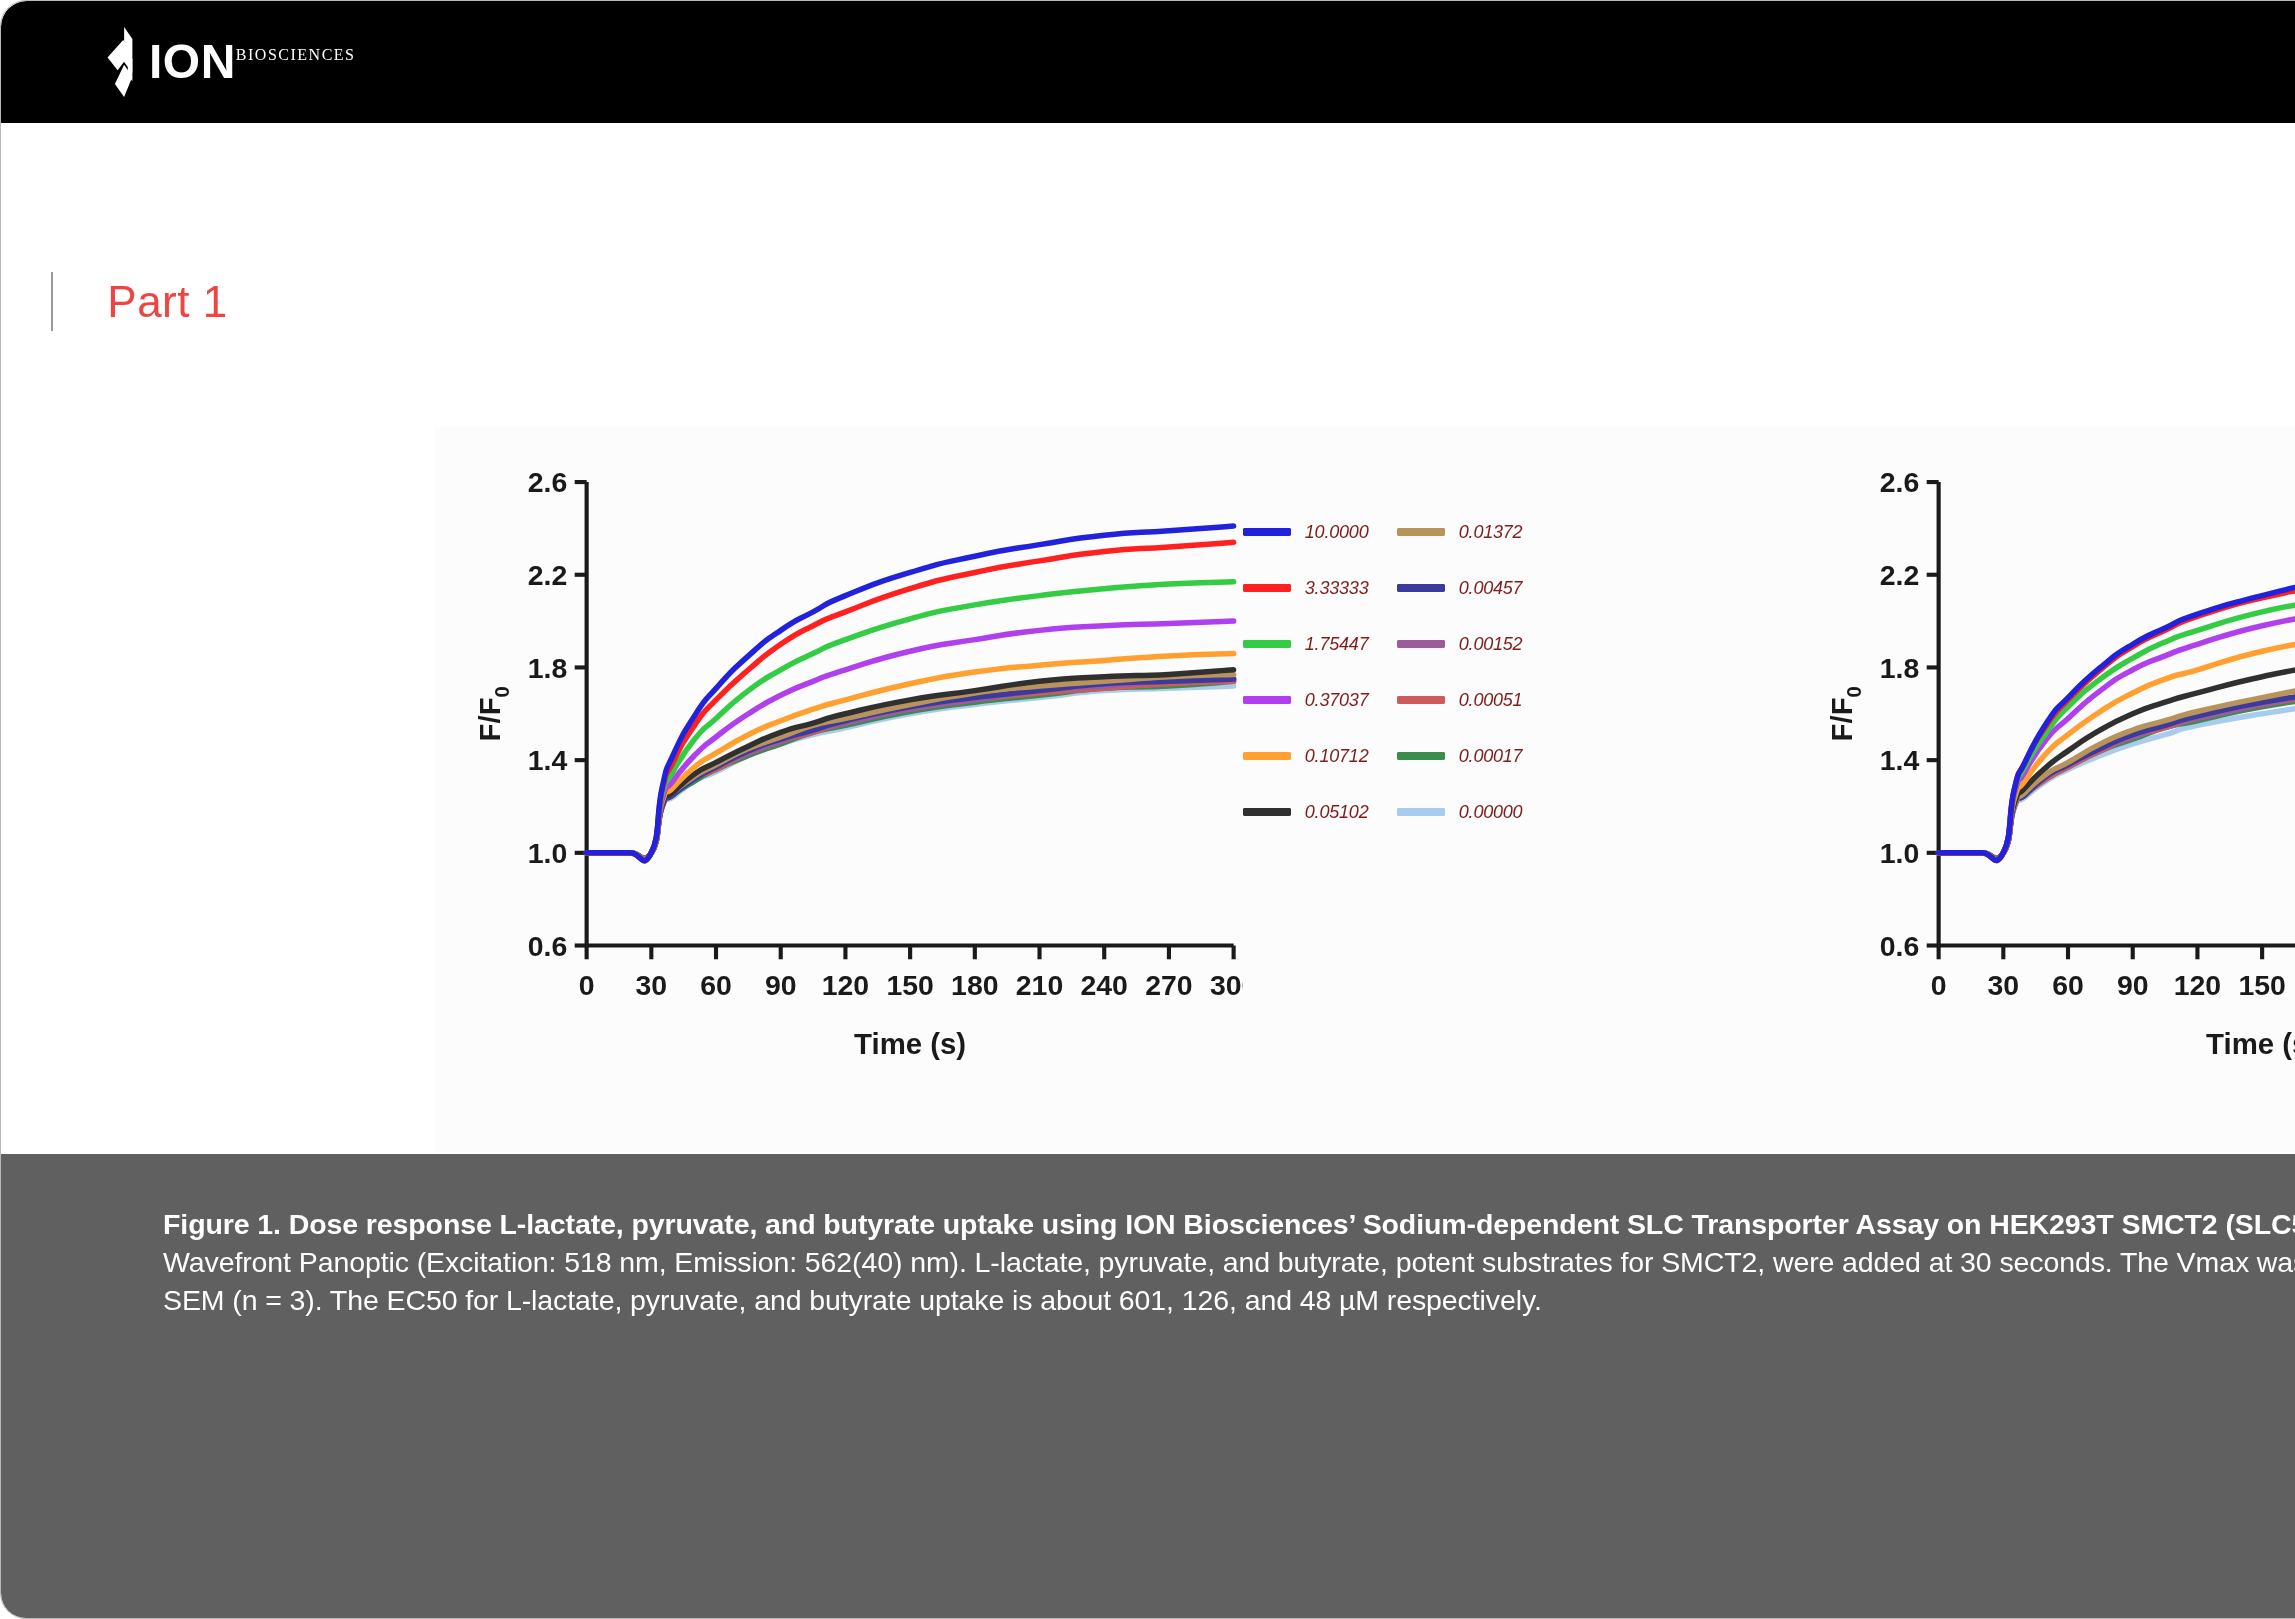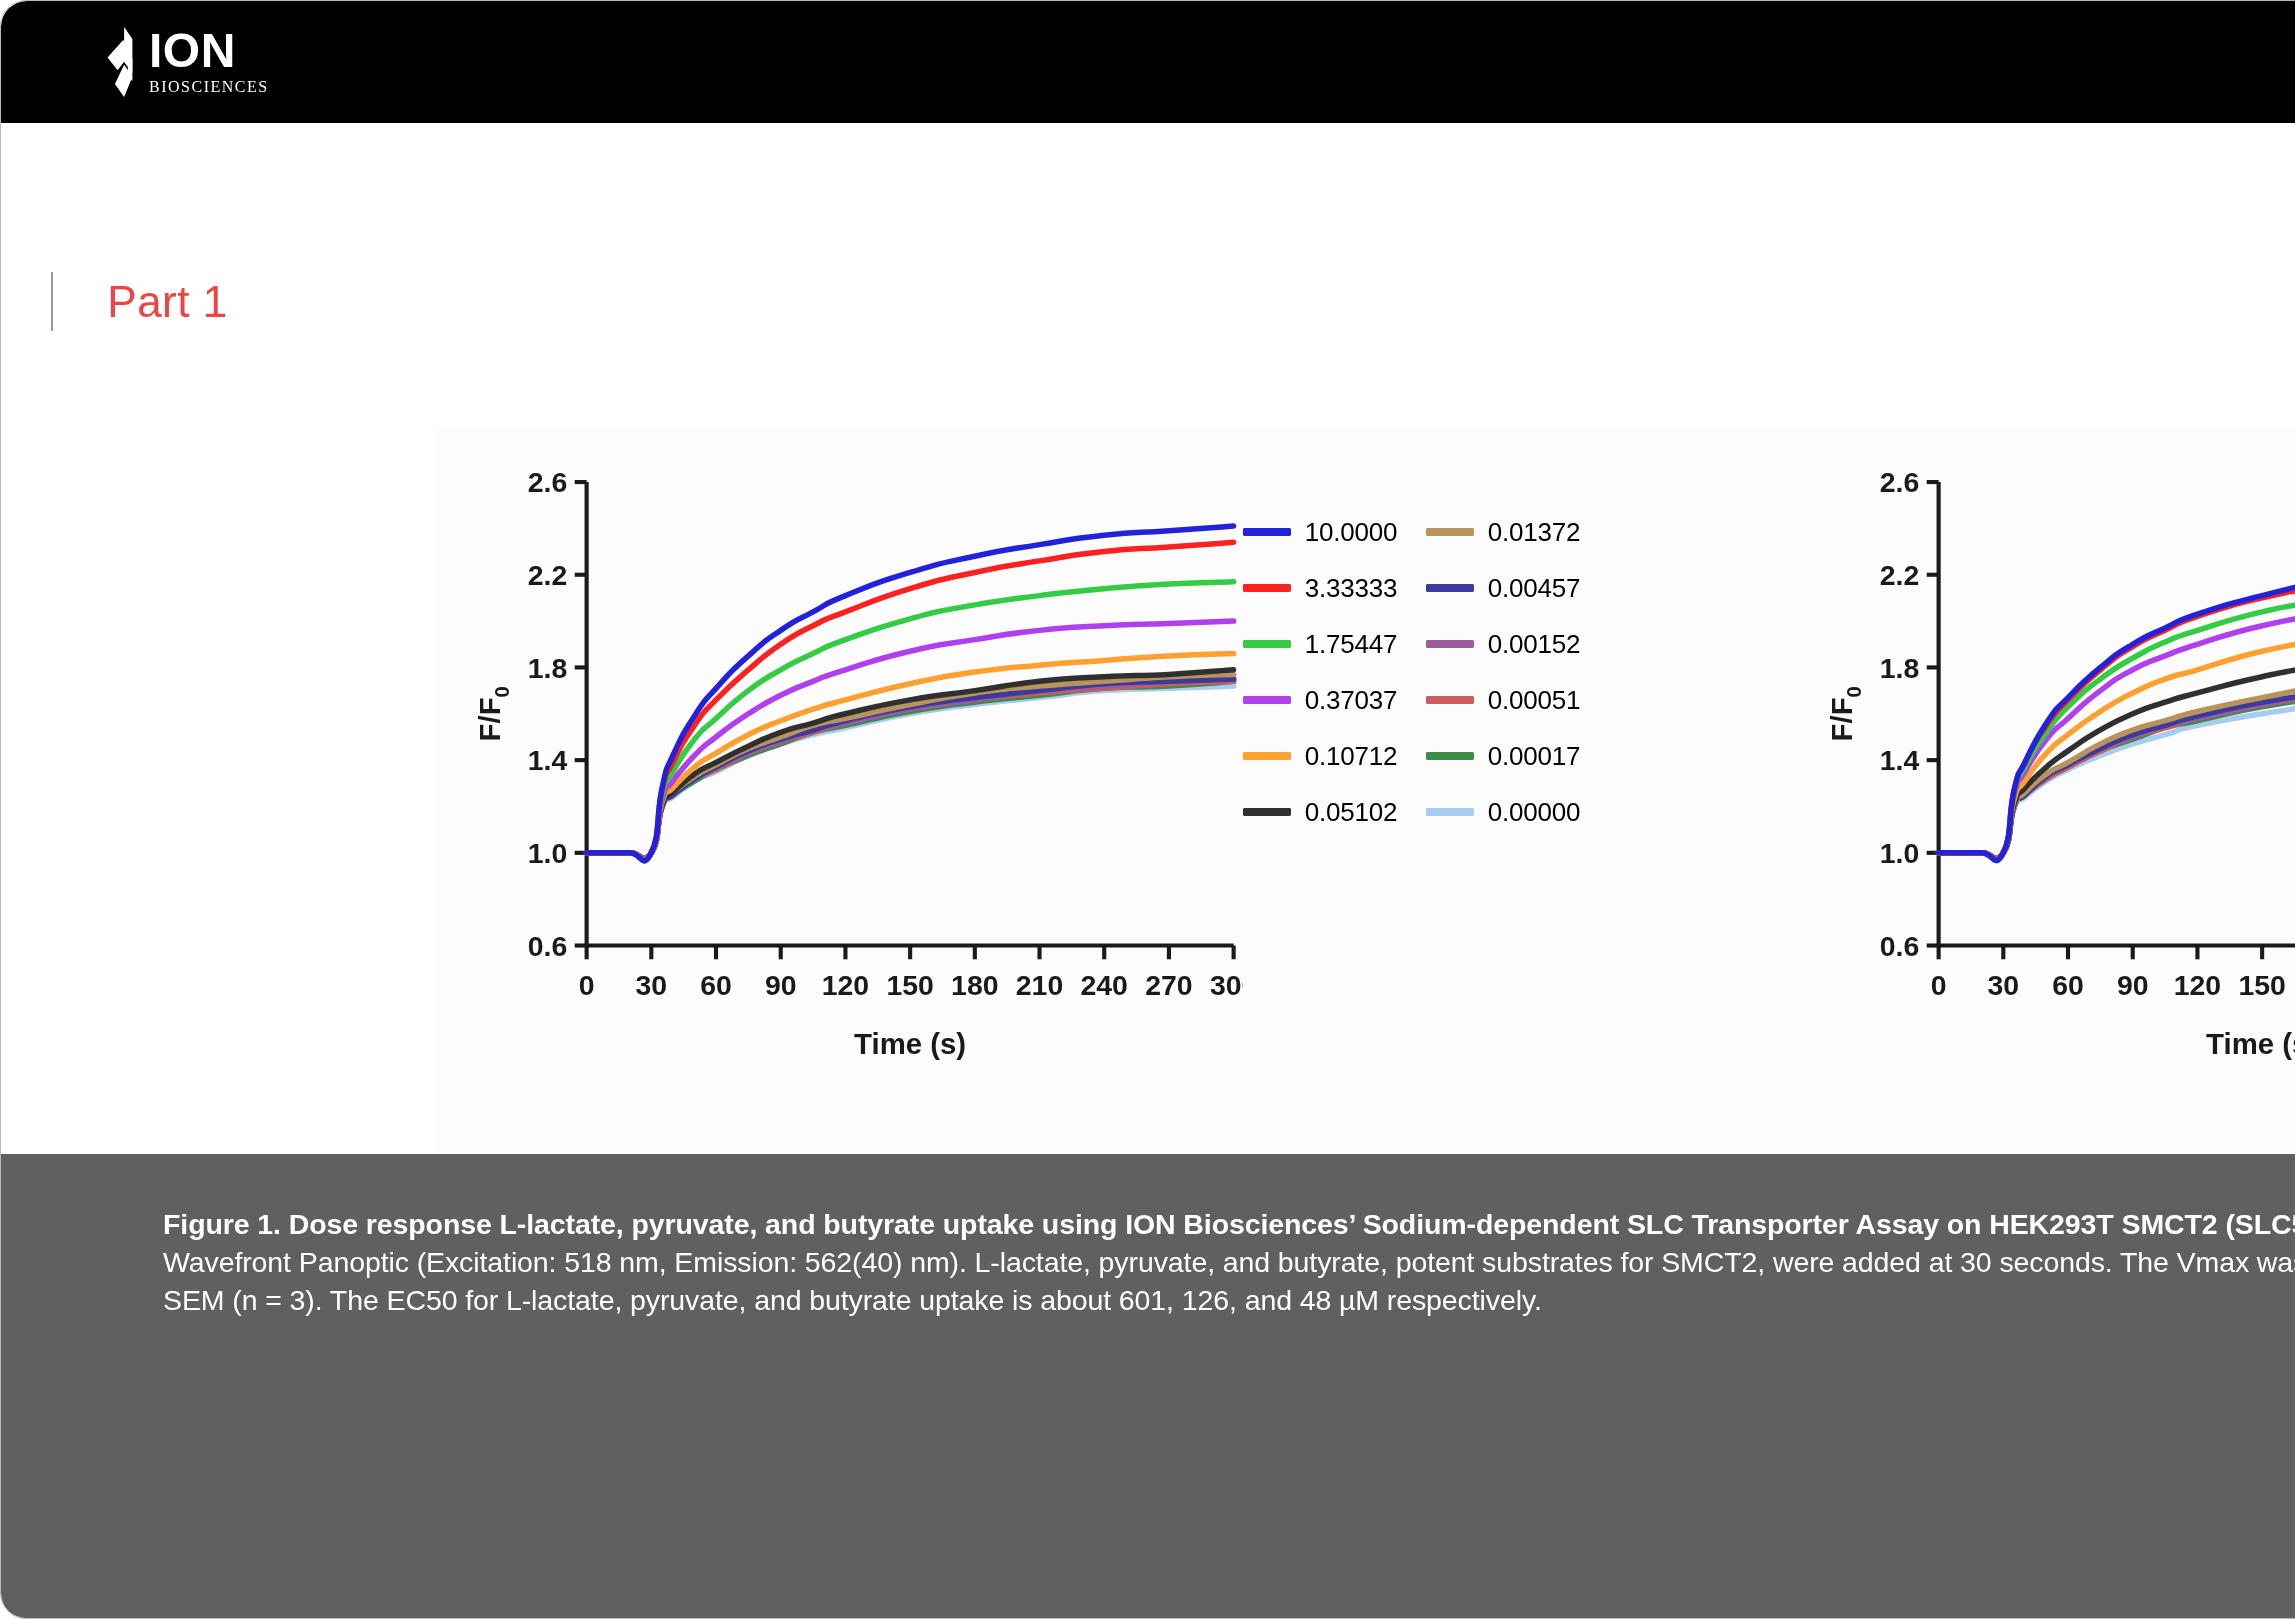--- a/index.html
+++ b/index.html
@@ -17,21 +17,21 @@
     border:0.5px solid #b9b9b9;
   }
   
   #header{
     position:absolute;left:0;top:0;width:3578px;height:122px;
     background:#000000;display:flex;align-items:center;
     border-top-left-radius:26px;border-top-right-radius:26px;
   }
   #logo-wrap{display:flex;align-items:center;margin-left:99px;}
   #logo-mark{width:39px;height:70px;margin-right:10px;flex:none;}
-  #logo-text{display:flex;flex-direction:column;justify-content:center;}
+  #logo-text{display:flex;flex-direction:row;justify-content:center;}
   #logo-ion{
     color:#ffffff;font-weight:bold;font-size:48px;line-height:0.9;
     letter-spacing:0.5px;font-family:"Liberation Sans",sans-serif;
   }
   #logo-bio{
     color:#ffffff;font-size:16px;line-height:1.1;letter-spacing:1.5px;
     font-family:"Liberation Serif",serif;margin-top:6px;
   }
   
   #title-row{
@@ -73,21 +73,21 @@
     display:grid;grid-template-columns:auto auto;column-gap:28.5px;row-gap:0;
     width:max-content;
   }
   .legend-col{display:flex;flex-direction:column;}
   .legend-item{
     display:flex;align-items:center;height:56px;white-space:nowrap;
   }
   .legend-swatch{
     width:48px;height:7.3px;border-radius:1.4px;margin-right:13.8px;flex:none;
   }
-  .legend-label{font-size:26px;color:#000000;letter-spacing:-0.2px;}
+  .legend-label{font-size:18px;color:#7f1d1d;letter-spacing:-0.2px;font-style:italic;}
   
   #caption{
     position:absolute;left:0;top:1153px;width:3578px;height:466px;
     background:#606060;color:#ffffff;padding:51px 138px 0 162px;
     border-bottom-left-radius:26px;border-bottom-right-radius:26px;
   }
   #caption-bold{
     font-size:28.5px;font-weight:bold;line-height:1.34;letter-spacing:-0.1px;
   }
   #caption-body{

